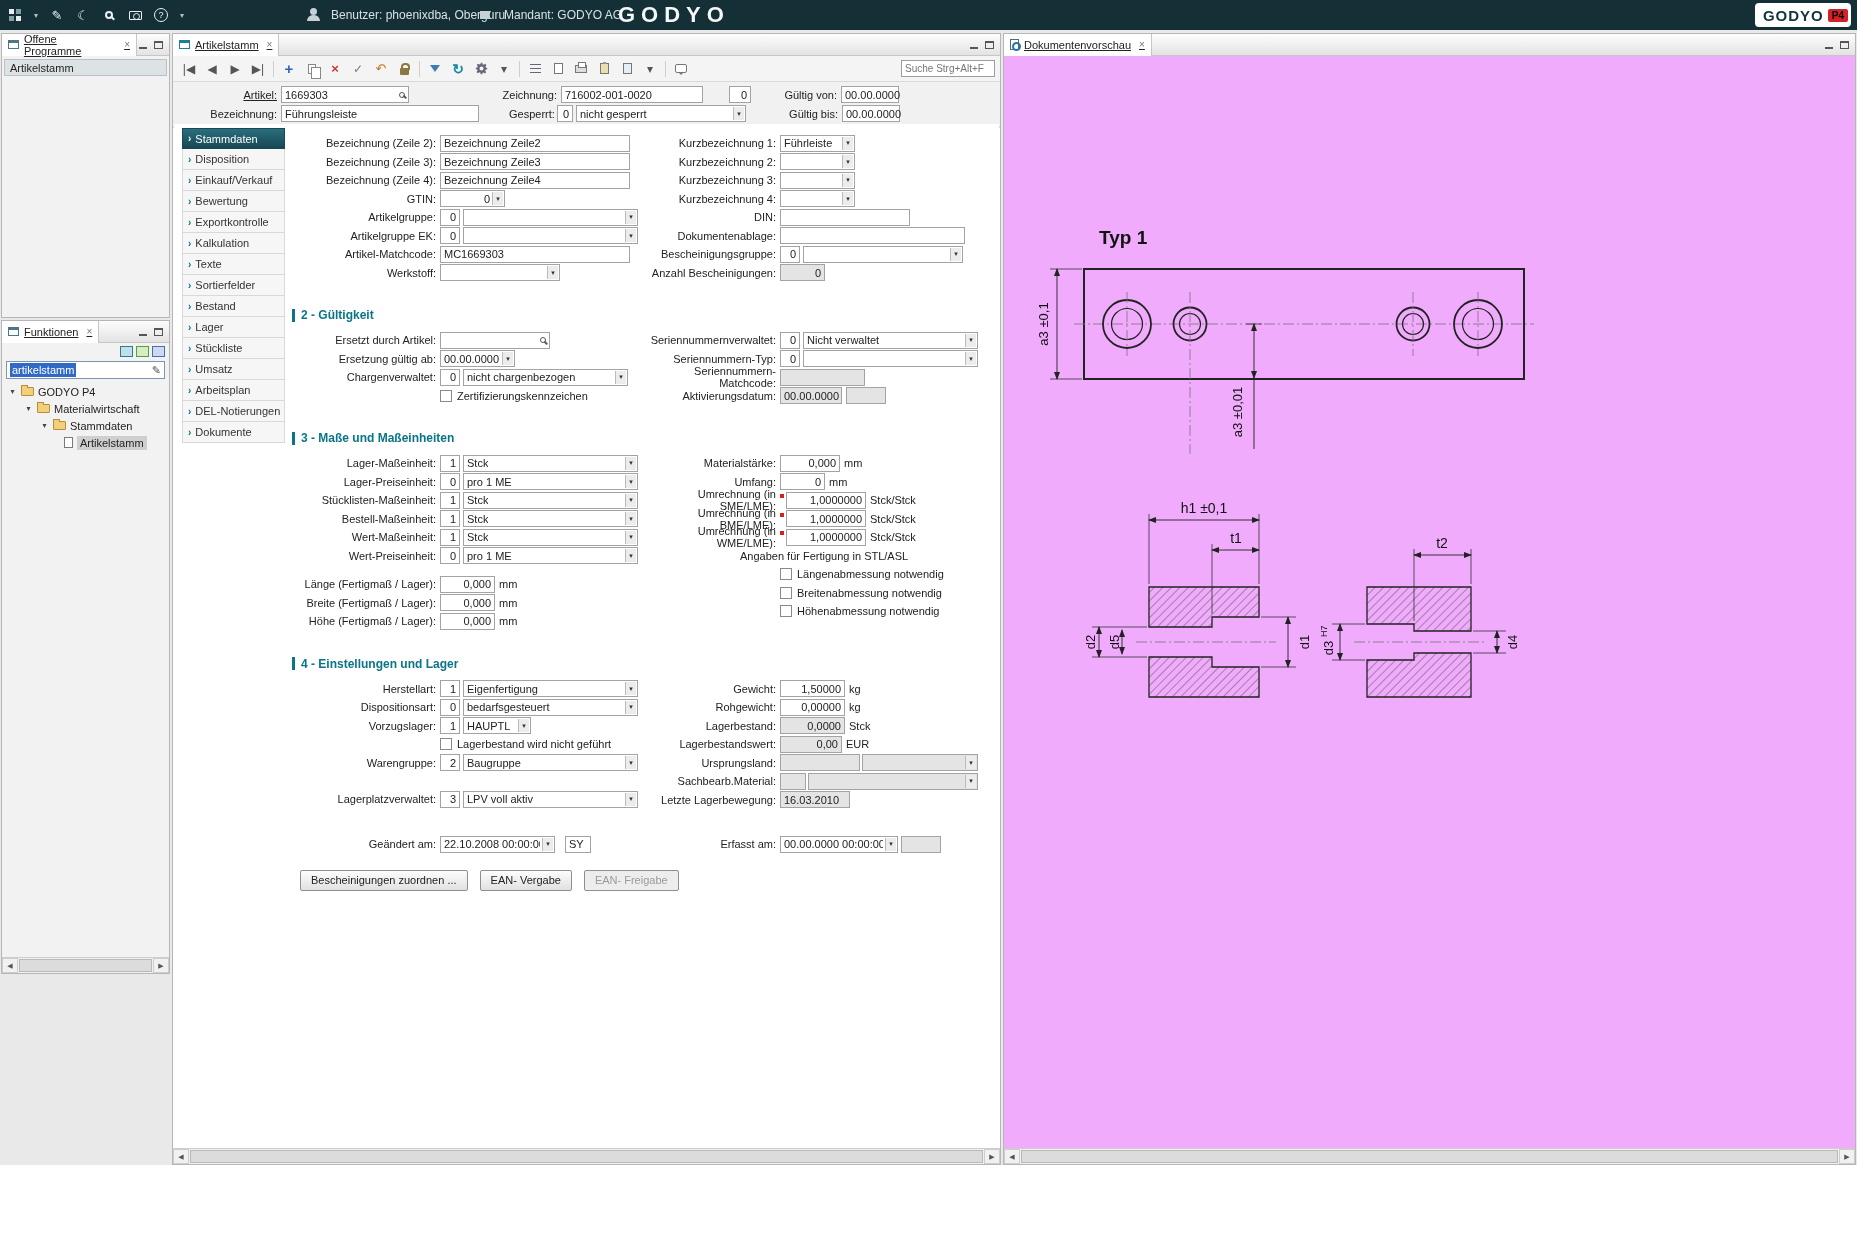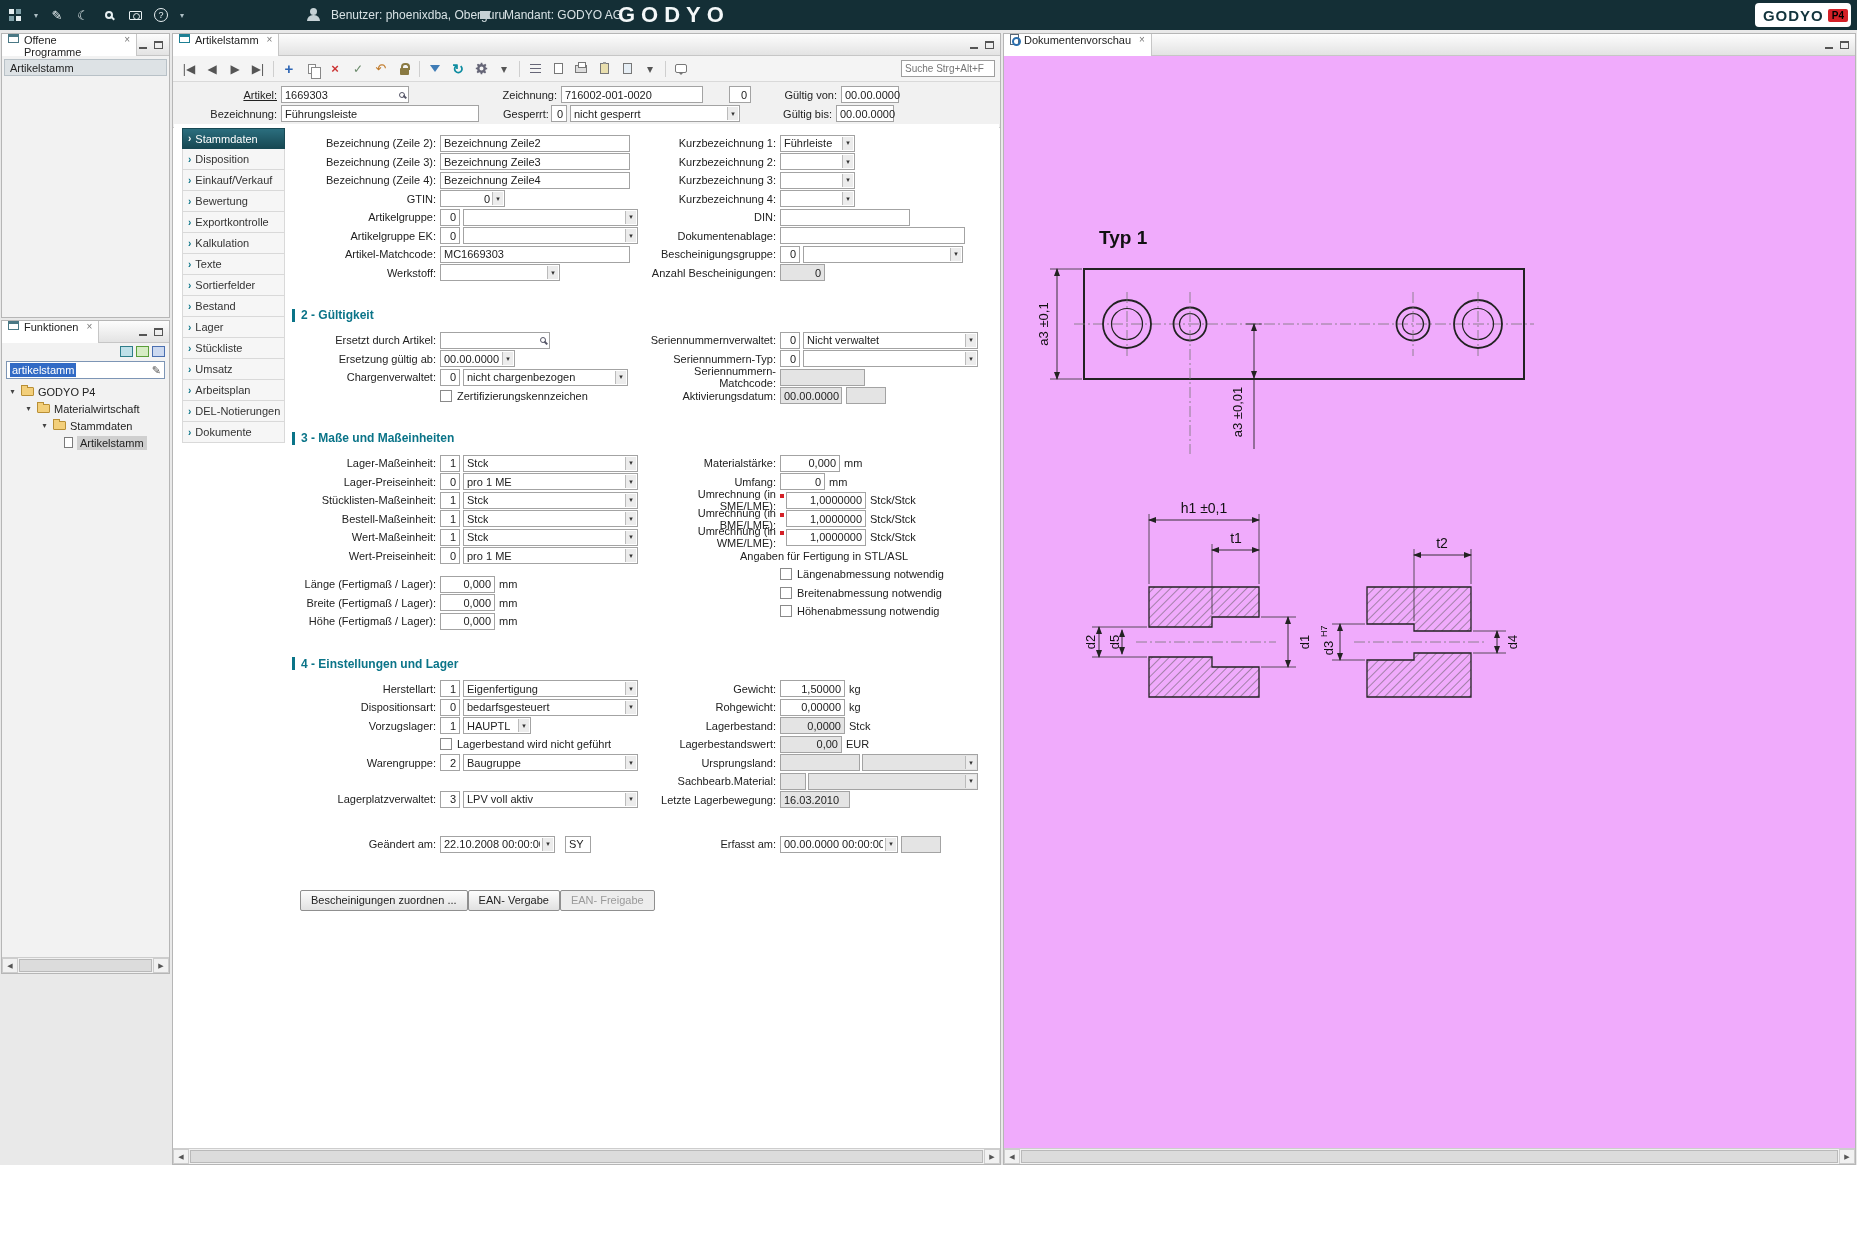--- a/index.html
+++ b/index.html
@@ -24,21 +24,21 @@
 .ic-flag { width:11px; height:8px; background:#c6d2d6; position:relative; margin-right:7px; clip-path:polygon(0 0,100% 0,85% 50%,100% 100%,0 100%); }
 .tb-text { font-size:12px; }
 .tb-logo { position:absolute; left:618px; top:2px; font-size:22px; font-weight:bold; letter-spacing:6px; color:#f4f8f9; }
 .p4logo { position:absolute; right:6px; top:3px; height:24px; background:#fff; border-radius:4px; display:flex; align-items:center; padding:0 3px 0 8px; gap:4px; }
 .p4g { color:#123固; color:#12343c; font-weight:bold; font-size:15px; letter-spacing:1px; }
 .p4b { background:#d42027; color:#000000; font-weight:bold; font-size:10px; padding:1px 4px; border-radius:2px; }
 
 
 .panel { position:absolute; background:#f2f2f2; border:1px solid #b6b6b6; }
 .ptabbar { height:22px; background:linear-gradient(#fdfdfd,#e3e3e3); border-bottom:1px solid #c6c6c6; display:flex; align-items:center; }
-.ptab { height:22px; background:#fff; border-right:1px solid #c6c6c6; display:flex; gap:5px; padding:0 6px; }
+.ptab { height:22px; background:#fff; border-right:1px solid #c6c6c6; display:flex; align-items:center; gap:5px; padding:0 6px;text-decoration:underline; }
 .ptab .x { color:#777; font-size:10px; margin-left:3px; }
 .winbtns { margin-left:auto; display:flex; gap:5px; padding-right:5px; }
 .wb { width:11px; height:9px; display:flex; align-items:flex-end; justify-content:center; }
 .wb-min i { width:8px; height:2px; background:#555; display:block; }
 .wb-max i { width:9px; height:8px; border:1px solid #555; border-top:2px solid #555; display:block; }
 .ic-win { width:11px; height:9px; border:1px solid #4a7885; border-top:3px solid #4a7885; background:#fff; }
 .ic-win.teal { border-color:#1d7f93; }
 .ic-docmag { position:relative; width:9px; height:11px; border:1px solid #567; background:#fff; }
 .ic-docmag::after { content:""; position:absolute; right:-3px; bottom:-2px; width:5px; height:5px; border:2px solid #2a6fae; border-radius:50%; }
 
@@ -122,21 +122,21 @@
 .sect { margin-top:26px; }
 .sect.first { margin-top:10px; }
 .stitle { display:flex; align-items:center; gap:6px; color:#0a7488; font-weight:bold; font-size:12px; margin-bottom:9px; }
 .sbar { width:3px; height:13px; background:#0a7488; }
 .fgrid { display:grid; grid-template-columns:348px 347px; }
 .frow { display:flex; align-items:center; height:18.5px; }
 .colL .lbl { width:148px; text-align:right; padding-right:4px; flex:none; }
 .colR .lbl { width:140px; text-align:right; padding-right:4px; flex:none; }
 .gap { height:10px; } .gap2 { height:18px; }
 .hd { margin-left:100px; }
-.btnrow { margin-top:36px; margin-left:8px; display:flex; gap:0; }
+.btnrow { margin-top:16px; margin-left:8px; display:flex; gap:12px; }
 .btn { border:1px solid #8f8f8f; background:linear-gradient(#fdfdfd,#e1e1e1); padding:0 10px; height:21px; display:inline-flex; align-items:center; border-radius:2px; }
 .btn.dis { color:#9a9a9a; background:#ededed; }
 
 
 .w22{width:22px}.w26{width:26px}.w40{width:40px}.w45{width:45px}.w55{width:55px}.w58{width:58px}
 .w60{width:60px}.w62{width:62px}.w65{width:65px}.w68{width:68px}.w70{width:70px}.w75{width:75px}
 .w80{width:80px}.w85{width:85px}.w110{width:110px}.w115{width:115px}.w116{width:116px}.w118{width:118px}
 .w120{width:120px}.w128{width:128px}.w130{width:130px}.w142{width:142px}.w160{width:160px}.w165{width:165px}
 .w170{width:170px}.w175{width:175px}.w185{width:185px}.w190{width:190px}.w198{width:198px}
 
@@ -342,21 +342,21 @@
         </span>
         <span class="hlbl" style="width:76px; margin-left:76px;">Zeichnung:</span>
         <span class="fi w142">716002-001-0020</span>
         <span class="fi num w22" style="margin-left:26px;">0</span>
         <span class="hlbl" style="width:60px; margin-left:30px;">Gültig von:</span>
         <span class="fi w58">00.00.0000</span>
       </div>
       <div class="hrow">
         <span class="hlbl" style="width:80px;">Bezeichnung:</span>
         <span class="fi w198">Führungsleiste</span>
-        <span class="hlbl" style="width:48px; margin-left:24px;">Gesperrt:</span>
+        <span class="hlbl" style="width:48px; margin-left:30px;">Gesperrt:</span>
         <span class="fi num" style="width:16px; margin-right:3px;">0</span>
         <span class="fi sel w170">
           <span class="fiv">nicht gesperrt</span>
           <span class="dd">▾</span>
         </span>
         <span class="hlbl" style="width:60px; margin-left:36px;">Gültig bis:</span>
         <span class="fi w58">00.00.0000</span>
       </div>
     </div>
 

